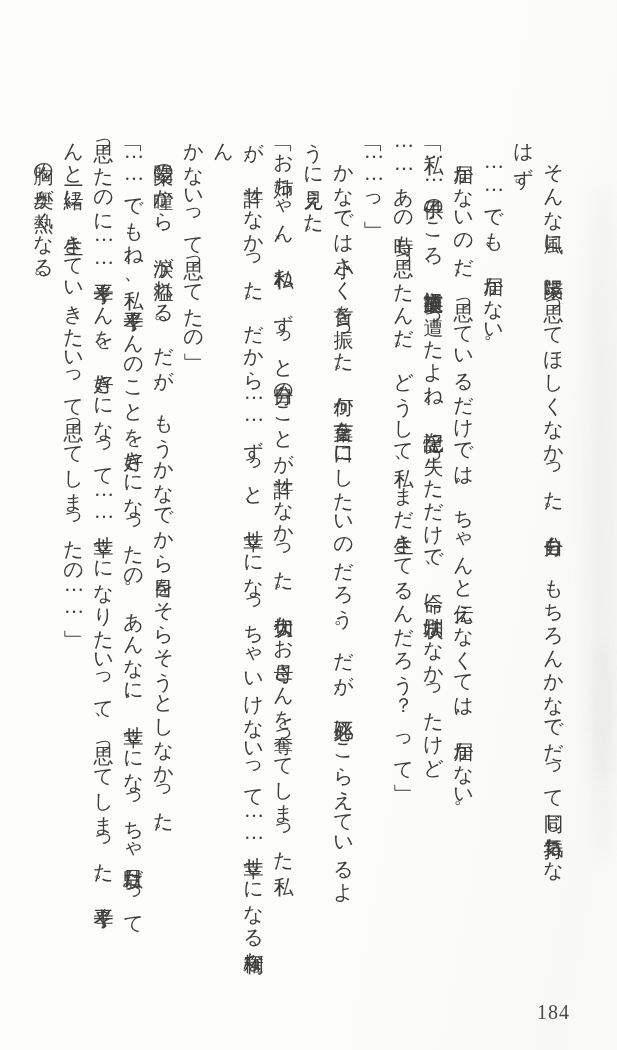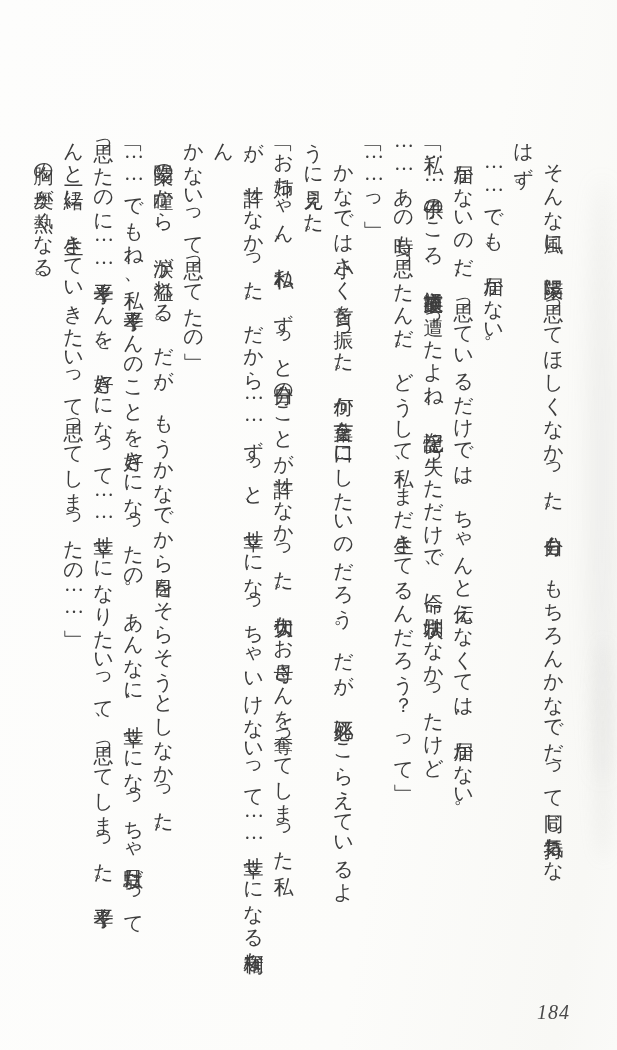--- a/index.html
+++ b/index.html
@@ -49,21 +49,20 @@
     letter-spacing: 0.5px;
     color: #3d3d3d;
   }
   .text-line { margin: 0; }
   .indent-full { text-indent: 21px; }
   .indent-half { text-indent: 10px; }
   .page-number {
     position: absolute;
     top: 1001px;
     left: 537px;
-    font-style: italic;
     font-size: 20px;
     letter-spacing: 1px;
     color: #4a4a4a;
   }
 </style>
 </head>
 <body>
 
 <div class="page-surface">
   <div class="scan-shade"></div>

